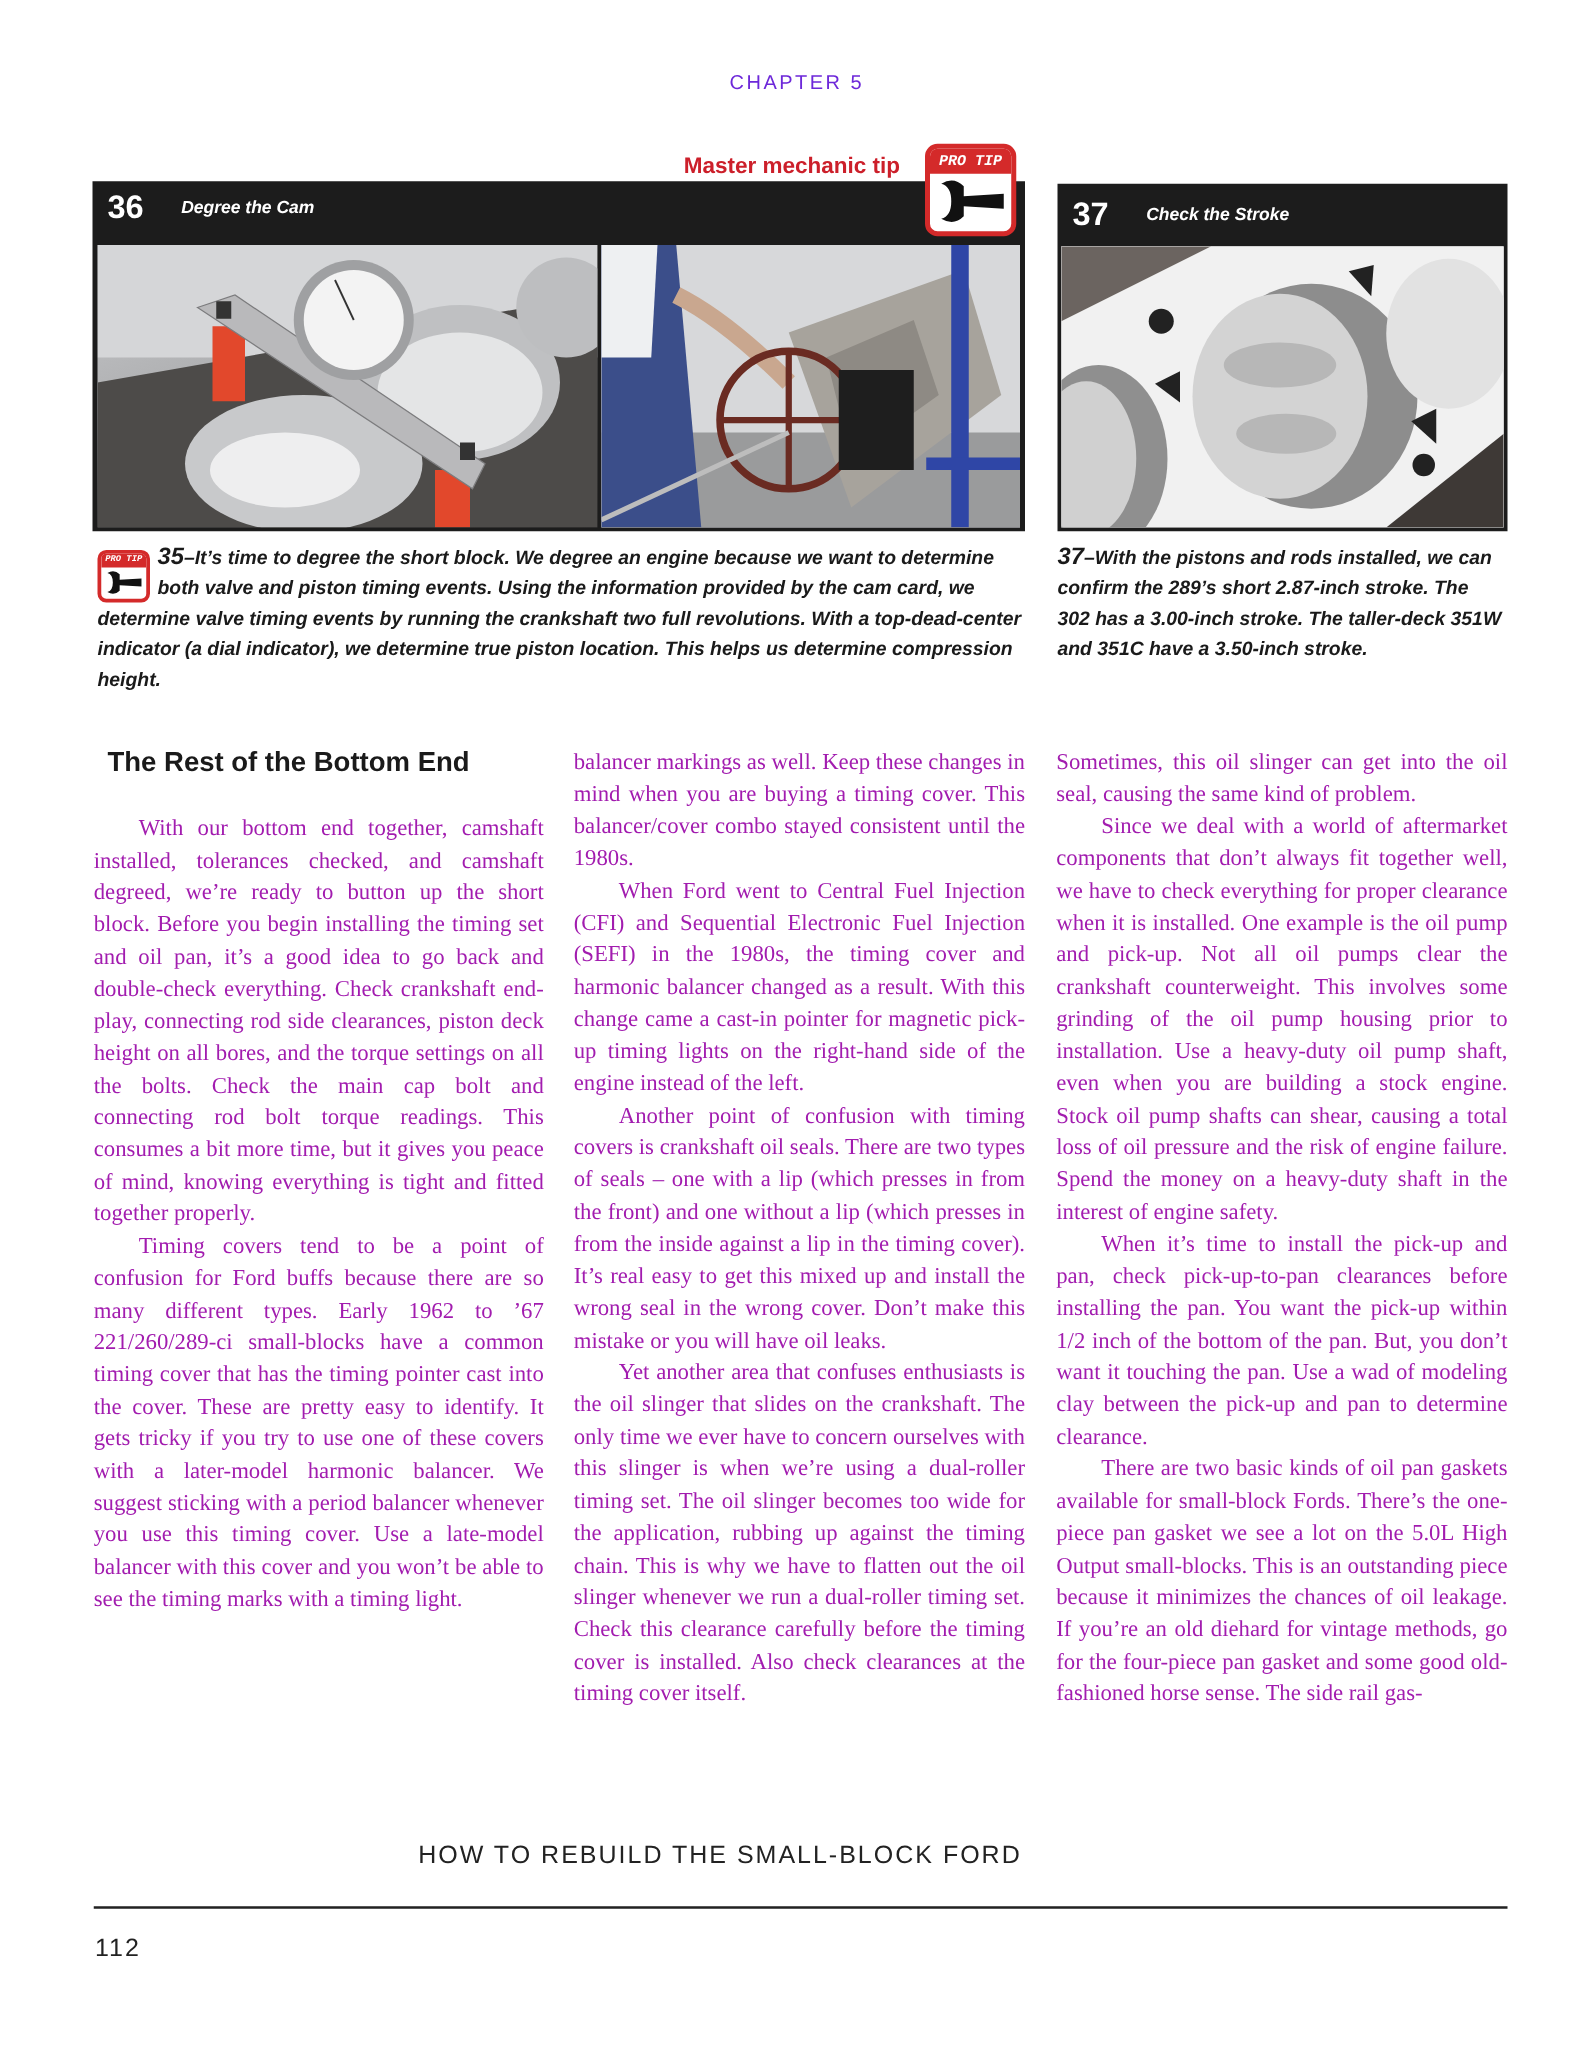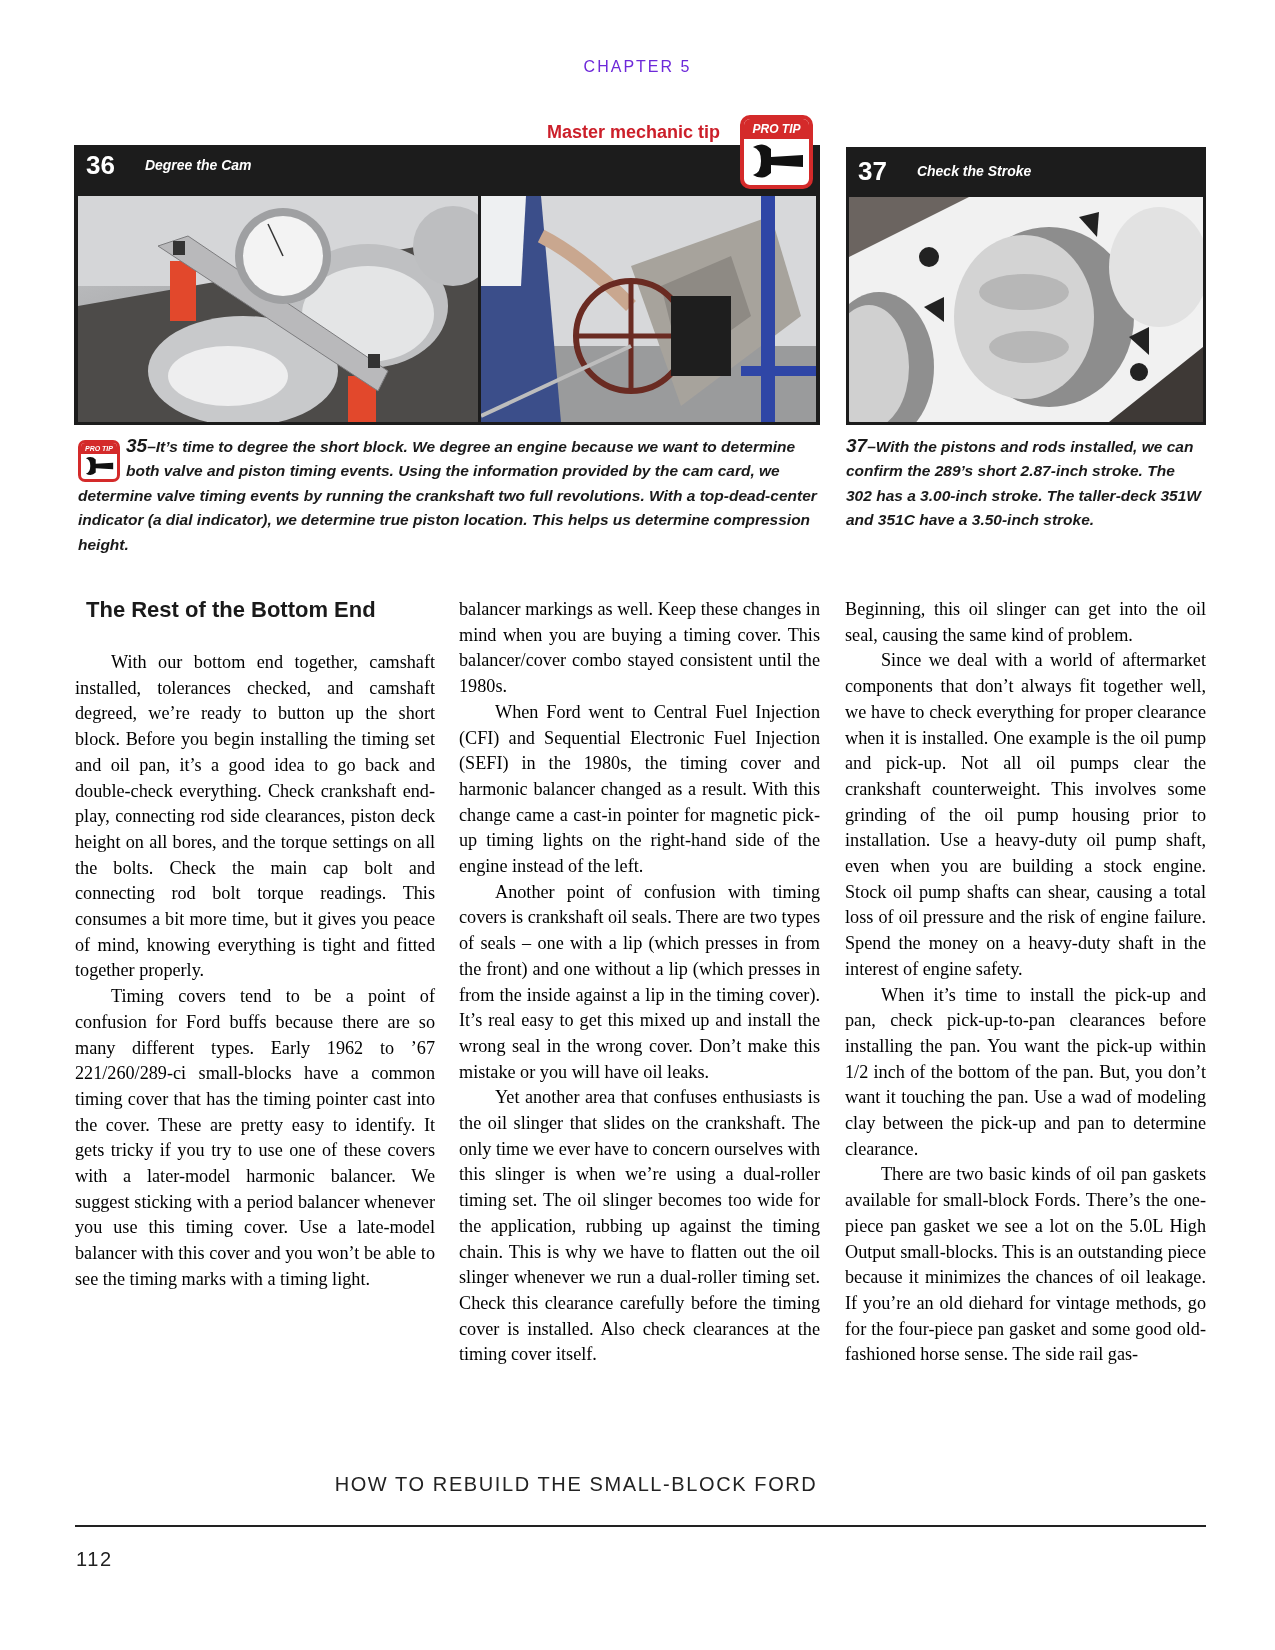--- a/index.html
+++ b/index.html
@@ -1,30 +1,30 @@
 <!DOCTYPE html>
 <html><head>
 <meta charset="utf-8">
 <style>
   html,body{margin:0;padding:0;background:#fff;}
   body{width:1275px;height:1650px;position:relative;overflow:hidden;color:#1a1a1a;}
   .abs{position:absolute;}
   .chapter{top:58px;left:0;width:1275px;text-align:center;font-family:"Liberation Sans",sans-serif;font-size:16px;letter-spacing:2px;color:#6d28d9;}
   .mmtip{top:122px;left:470px;width:250px;text-align:right;font-family:"Liberation Sans",sans-serif;font-weight:bold;font-size:18px;color:#cc1f2a;}
   .badge{background:#fff;border:4px solid #d42a2a;border-radius:10px;box-sizing:border-box;overflow:hidden;}
-  .badge .bt{background:#d42a2a;color:#fff;font-family:Liberation Sans, sans-serif;font-weight:bold;font-style:italic;text-align:center;}
+  .badge .bt{background:#d42a2a;color:#fff;font-family:Liberation Mono, monospace;font-weight:bold;font-style:italic;text-align:center;}
   .badge svg{display:block;margin:0 auto;}
   .box{background:#1c1c1c;}
   .box-head{display:flex;align-items:center;color:#fff;font-family:"Liberation Sans",sans-serif;font-weight:bold;}
   .box-head .num{font-size:26px;margin-left:12px;margin-right:30px;}
   .box-head .ttl{font-size:14px;font-style:italic;}
   .photo{position:absolute;overflow:hidden;}
   .caption{font-family:"Liberation Sans",sans-serif;font-style:italic;font-weight:bold;font-size:15.5px;line-height:24.4px;color:#1a1a1a;}
   .caption .cn{font-size:19px;}
-  .col{font-family:"Liberation Serif",serif;font-size:18.2px;line-height:25.7px;text-align:justify;color:#000000;}
+  .col{font-family:"Liberation Serif",serif;font-size:18.2px;line-height:25.7px;text-align:justify;color:#a21caf;}
   .col p{margin:0;text-indent:36px;}
   .col p.noind{text-indent:0;}
   .h2{font-family:"Liberation Sans",sans-serif;font-weight:bold;font-size:22px;color:#1a1a1a;}
   .rule{height:1.5px;background:#222;}
   .foot{font-family:"Liberation Sans",sans-serif;font-size:20px;letter-spacing:1.6px;color:#222;}
 </style>
 </head>
 <body>
 
 <div class="abs chapter">CHAPTER 5</div>
@@ -132,21 +132,21 @@
 </div>
 
 <div class="abs col" style="left:459px;top:597px;width:361px;">
   <p class="noind">balancer markings as well. Keep these changes in mind when you are buying a timing cover. This balancer/cover combo stayed consistent until the 1980s.</p>
   <p>When Ford went to Central Fuel Injection (CFI) and Sequential Electronic Fuel Injection (SEFI) in the 1980s, the timing cover and harmonic balancer changed as a result. With this change came a cast-in pointer for magnetic pick-up timing lights on the right-hand side of the engine instead of the left.</p>
   <p>Another point of confusion with timing covers is crankshaft oil seals. There are two types of seals – one with a lip (which presses in from the front) and one without a lip (which presses in from the inside against a lip in the timing cover). It’s real easy to get this mixed up and install the wrong seal in the wrong cover. Don’t make this mistake or you will have oil leaks.</p>
   <p>Yet another area that confuses enthusiasts is the oil slinger that slides on the crankshaft. The only time we ever have to concern ourselves with this slinger is when we’re using a dual-roller timing set. The oil slinger becomes too wide for the application, rubbing up against the timing chain. This is why we have to flatten out the oil slinger whenever we run a dual-roller timing set. Check this clearance carefully before the timing cover is installed. Also check clearances at the timing cover itself.</p>
 </div>
 
 <div class="abs col" style="left:845px;top:597px;width:361px;">
-  <p class="noind">Beginning, this oil slinger can get into the oil seal, causing the same kind of problem.</p>
+  <p class="noind">Sometimes, this oil slinger can get into the oil seal, causing the same kind of problem.</p>
   <p>Since we deal with a world of aftermarket components that don’t always fit together well, we have to check everything for proper clearance when it is installed. One example is the oil pump and pick-up. Not all oil pumps clear the crankshaft counterweight. This involves some grinding of the oil pump housing prior to installation. Use a heavy-duty oil pump shaft, even when you are building a stock engine. Stock oil pump shafts can shear, causing a total loss of oil pressure and the risk of engine failure. Spend the money on a heavy-duty shaft in the interest of engine safety.</p>
   <p>When it’s time to install the pick-up and pan, check pick-up-to-pan clearances before installing the pan. You want the pick-up within 1/2 inch of the bottom of the pan. But, you don’t want it touching the pan. Use a wad of modeling clay between the pick-up and pan to determine clearance.</p>
   <p>There are two basic kinds of oil pan gaskets available for small-block Fords. There’s the one-piece pan gasket we see a lot on the 5.0L High Output small-blocks. This is an outstanding piece because it minimizes the chances of oil leakage. If you’re an old diehard for vintage methods, go for the four-piece pan gasket and some good old-fashioned horse sense. The side rail gas-</p>
 </div>
 
 <div class="abs rule" style="left:75px;top:1525px;width:1131px;"></div>
 <div class="abs foot" style="left:76px;top:1548px;">112</div>
 <div class="abs foot" style="left:0;top:1473px;width:1152px;text-align:center;">HOW TO REBUILD THE SMALL-BLOCK FORD</div>
 
 </body></html>

